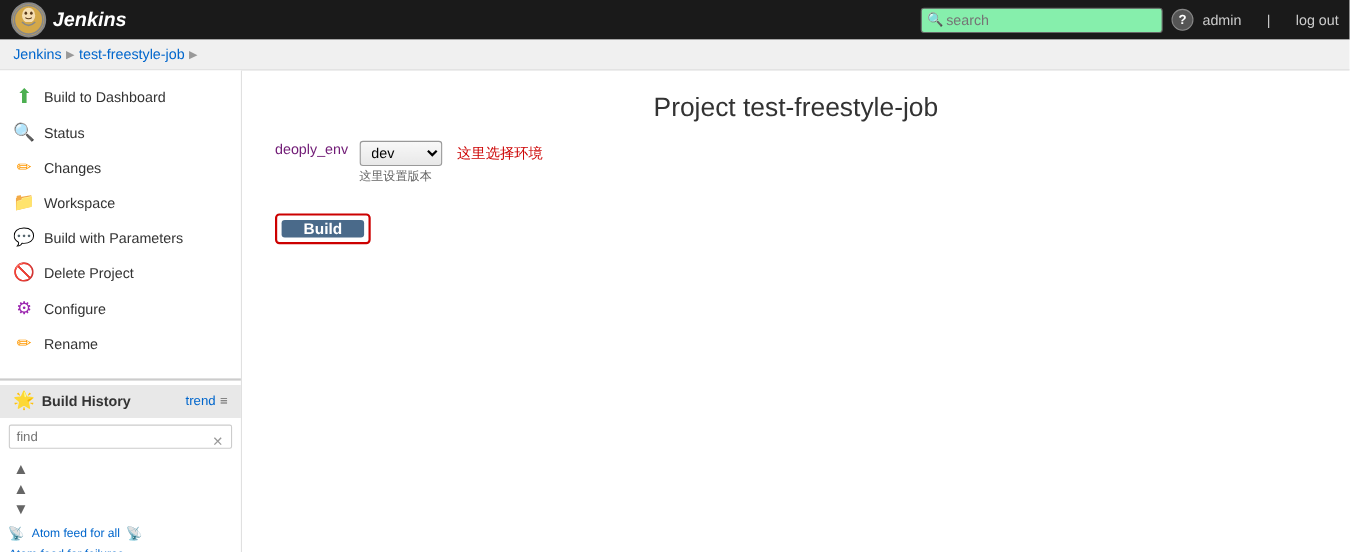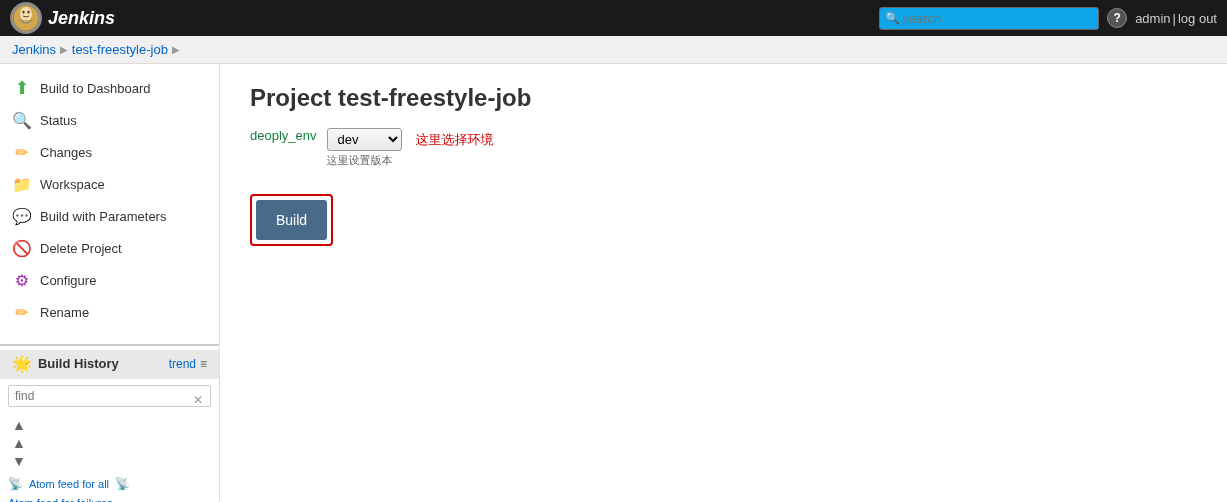--- a/index.html
+++ b/index.html
@@ -50,21 +50,21 @@
       display: flex;
       align-items: center;
     }
     #search-input-wrapper .search-icon-inner {
       position: absolute;
       left: 6px;
       color: #888;
       font-size: 12px;
     }
     #search-box {
-      background: #0ea5e9;
+      background: #86efac;
       border: 1px solid #666;
       border-radius: 3px;
       padding: 3px 6px 3px 22px;
       font-size: 13px;
       width: 220px;
       color: #333;
     }
     .help-btn {
       background: #555;
       border: 1px solid #888;
@@ -77,21 +77,21 @@
       cursor: pointer;
       display: flex;
       align-items: center;
       justify-content: center;
     }
     .user-area {
       color: #ccc;
       font-size: 13px;
       display: flex;
       align-items: center;
-      gap: 2px;
+      gap: 23px;
     }
     .user-area a { color: #ccc; text-decoration: none; }
 
     
     #breadcrumb {
       background: #f0f0f0;
       border-bottom: 1px solid #ddd;
       padding: 6px 12px;
       display: flex;
       align-items: center;
@@ -174,42 +174,43 @@
     .atom-icon { color: #e56a17; font-size: 12px; }
     .atom-link { color: #0066cc; text-decoration: none; font-size: 11px; }
 
     
     #main-content {
       flex: 1;
       padding: 20px 30px;
     }
     .page-title {
       font-size: 24px;
-      font-weight: bold;
+      font-weight: normal;
       color: #333;
       margin-bottom: 10px;
+      text-align: center;
     }
     .build-requires-params {
       font-size: 13px;
       color: #555;
       margin-bottom: 16px;
     }
 
     
     .param-table {
       border-collapse: collapse;
       margin-bottom: 16px;
     }
     .param-table td {
       padding: 6px 10px 2px 0;
       vertical-align: top;
     }
     .param-label {
       font-size: 13px;
-      color: #15803d;
+      color: #701a75;
       padding-right: 16px;
       white-space: nowrap;
       padding-top: 8px;
     }
     .param-control { vertical-align: top; }
     .param-hint {
       font-size: 11px;
       color: #666;
       margin-top: 2px;
     }
@@ -245,24 +246,24 @@
       border-radius: 4px;
       display: inline-block;
       padding: 4px;
       margin-top: 8px;
     }
     .build-button {
       background: #4a6a8a;
       color: #fff;
       border: none;
       border-radius: 3px;
-      padding: 12px 20px;
+      padding: 0 20px;
       font-size: 14px;
       cursor: pointer;
-      font-weight: normal;
+      font-weight: bold;
     }
 
     
     .icon-dashboard { color: #4caf50; font-size: 18px; }
     .icon-status { color: #666; font-size: 16px; }
     .icon-changes { color: #ff9800; font-size: 16px; }
     .icon-workspace { color: #2196f3; font-size: 16px; }
     .icon-build { color: #4caf50; font-size: 16px; }
     .icon-delete { color: #f44336; font-size: 16px; }
     .icon-configure { color: #9c27b0; font-size: 16px; }

